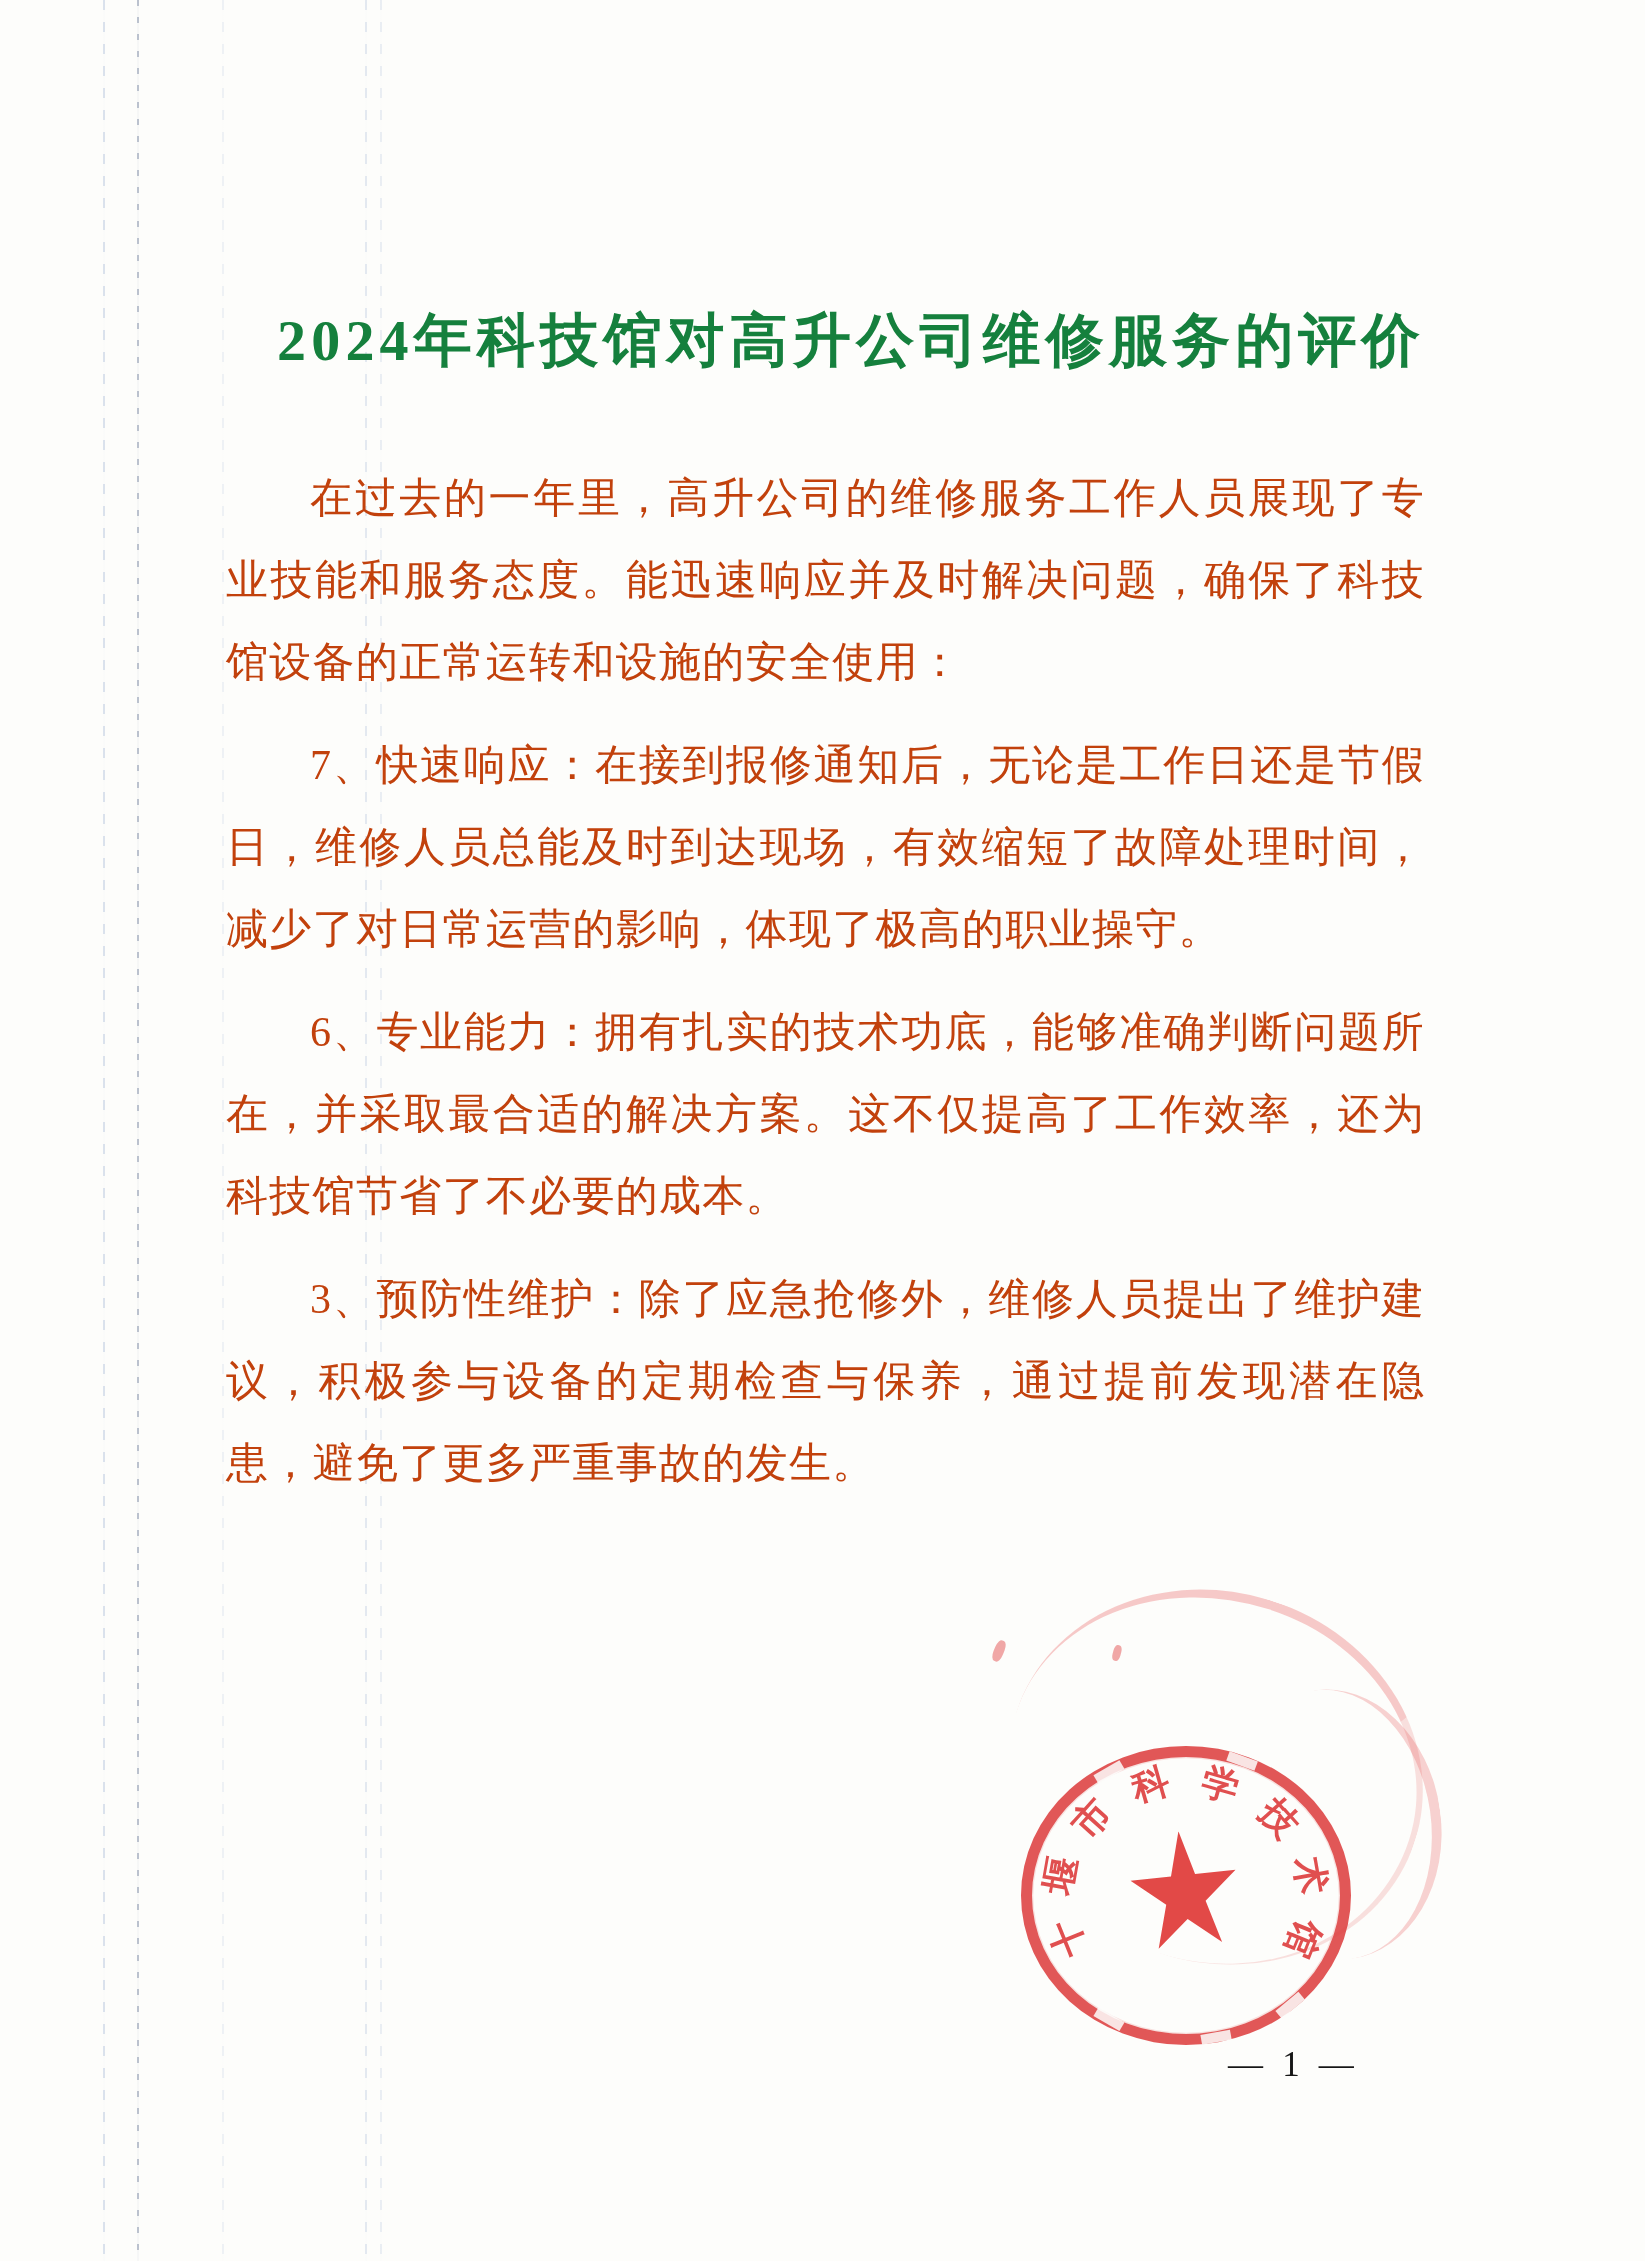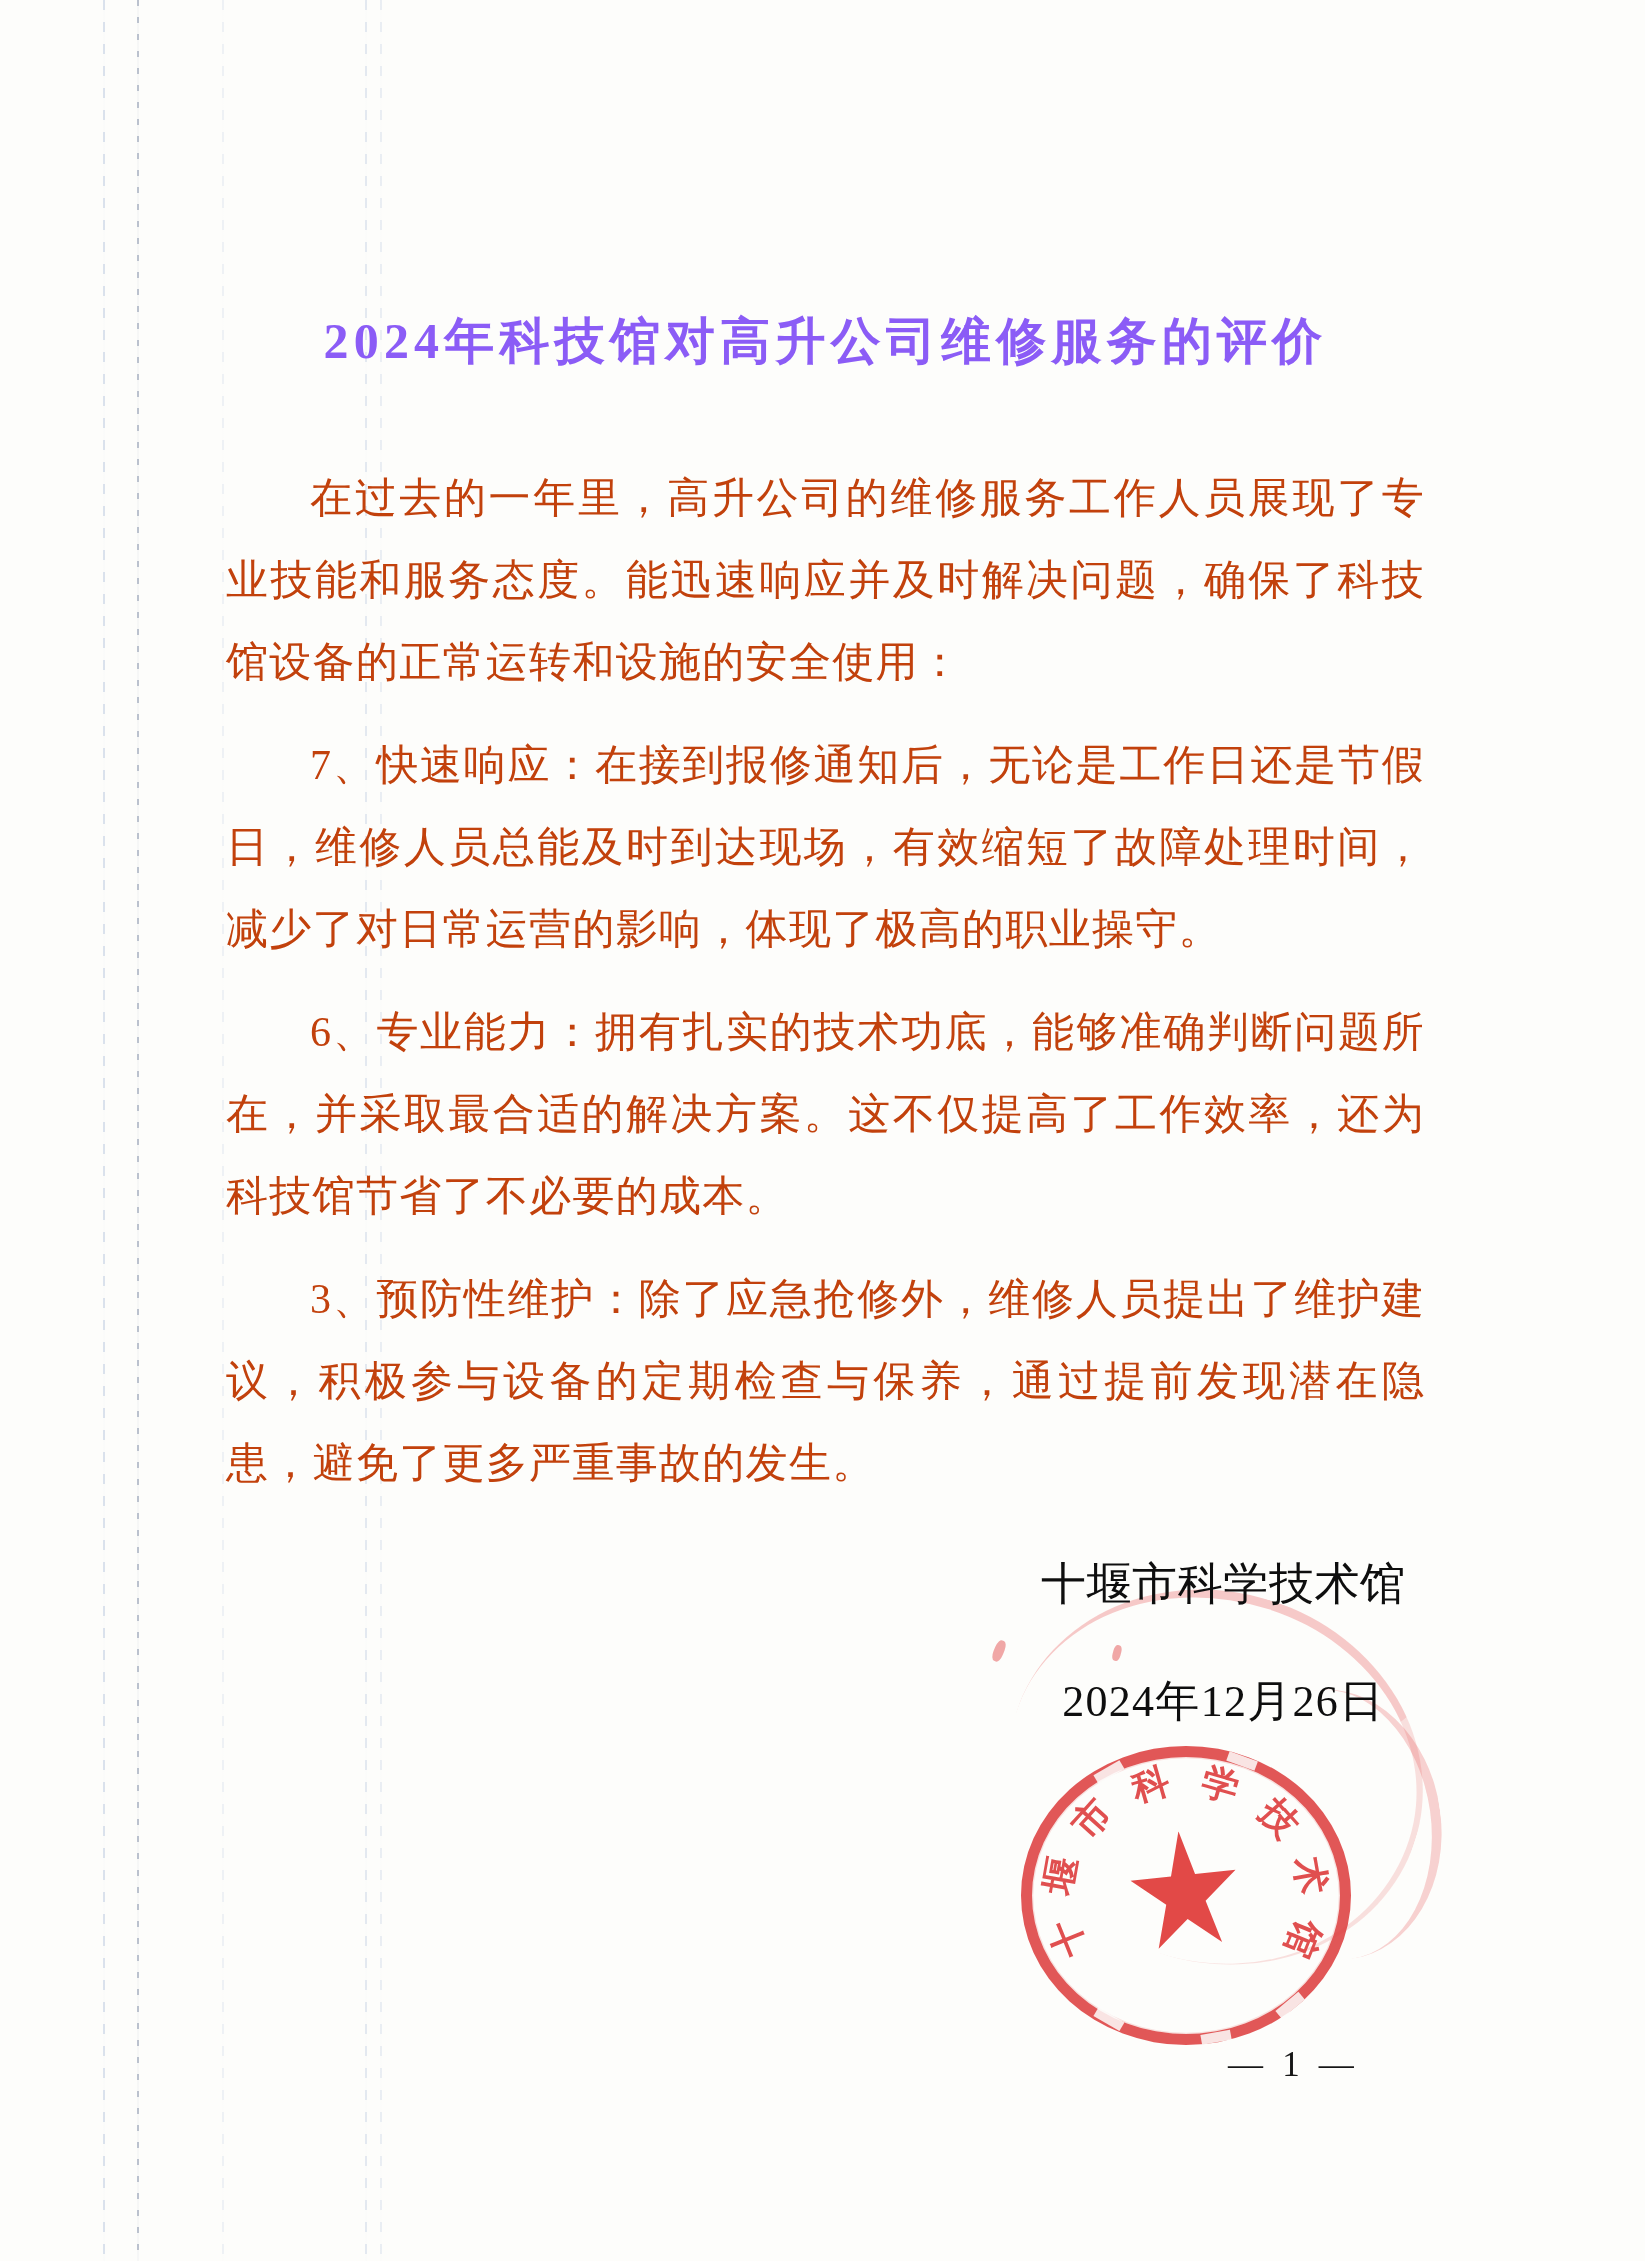--- a/index.html
+++ b/index.html
@@ -23,22 +23,22 @@
       rgba(60,80,120,0.38) 0 6.4px, rgba(60,80,120,0.04) 6.4px 17px);}
   .scanline.l3{left:222px;opacity:.35;}
   .scanline.l4{left:365px;opacity:.6;}
   .scanline.l5{left:380px;opacity:.45;}
 
   .content{
     position:absolute;left:226px;top:0;width:1199px;color:#161616;
   }
   h1.doc-title{
     margin:315px 0 90px 0;
-    font-size:50px;line-height:52px;font-weight:700;
-    letter-spacing:5.2px;text-align:center;color:#8b5cf6;
+    font-size:58px;line-height:52px;font-weight:700;
+    letter-spacing:5.2px;text-align:right;color:#15803d;
     white-space:nowrap;
   }
   p.body-par{
     margin:0 0 21px 0;
     font-size:42px;line-height:82px;
     letter-spacing:1.3px;
     text-align:justify;text-justify:inter-ideograph;
     text-indent:2em;color:#c2410c;
   }
   .sig-block{
@@ -140,24 +140,18 @@
   </div>
 
   <div class="content">
     <h1 class="doc-title">2024年科技馆对高升公司维修服务的评价</h1>
 
     <p class="body-par">在过去的一年里，高升公司的维修服务工作人员展现了专业技能和服务态度。能迅速响应并及时解决问题，确保了科技馆设备的正常运转和设施的安全使用：</p>
     <p class="body-par">7、快速响应：在接到报修通知后，无论是工作日还是节假日，维修人员总能及时到达现场，有效缩短了故障处理时间，减少了对日常运营的影响，体现了极高的职业操守。</p>
     <p class="body-par">6、专业能力：拥有扎实的技术功底，能够准确判断问题所在，并采取最合适的解决方案。这不仅提高了工作效率，还为科技馆节省了不必要的成本。</p>
     <p class="body-par">3、预防性维护：除了应急抢修外，维修人员提出了维护建议，积极参与设备的定期检查与保养，通过提前发现潜在隐患，避免了更多严重事故的发生。</p>
 
-    <div class="sig-block">
-      <div class="sig-inner">
-        <div class="sig-org">十堰市科学技术馆</div>
-        <div class="sig-date">2024年12月26日</div>
-      </div>
-    </div>
   </div>
 
   <div class="page-number">— 1 —</div>
 
 </div>
 
 
 </body></html>

